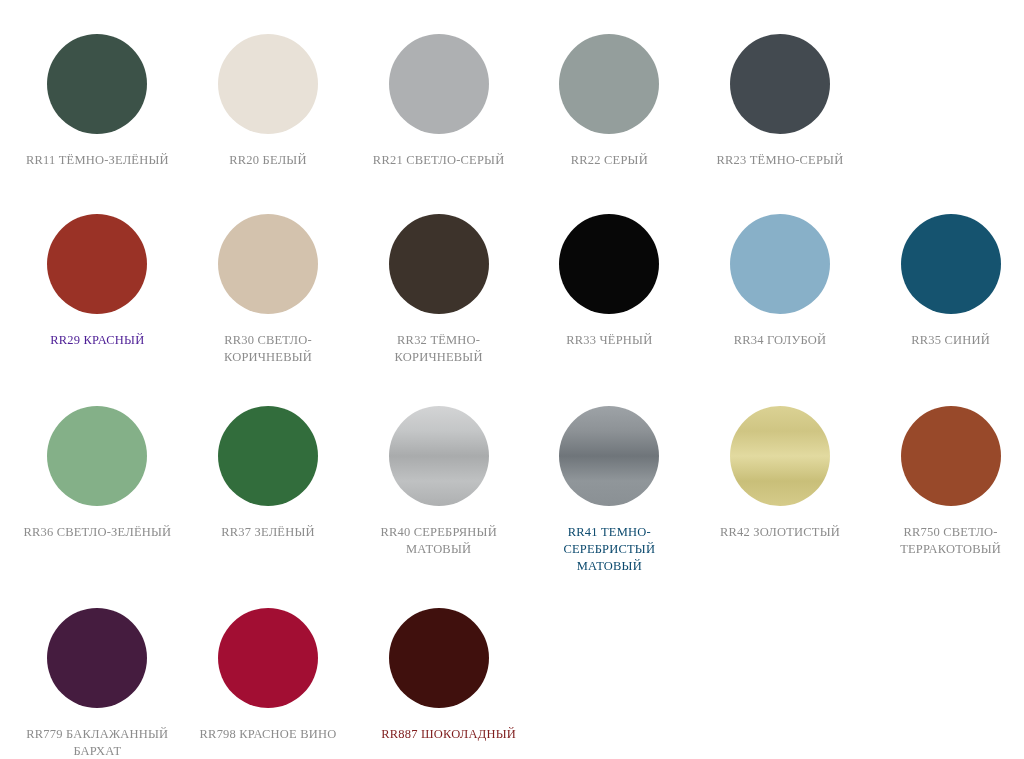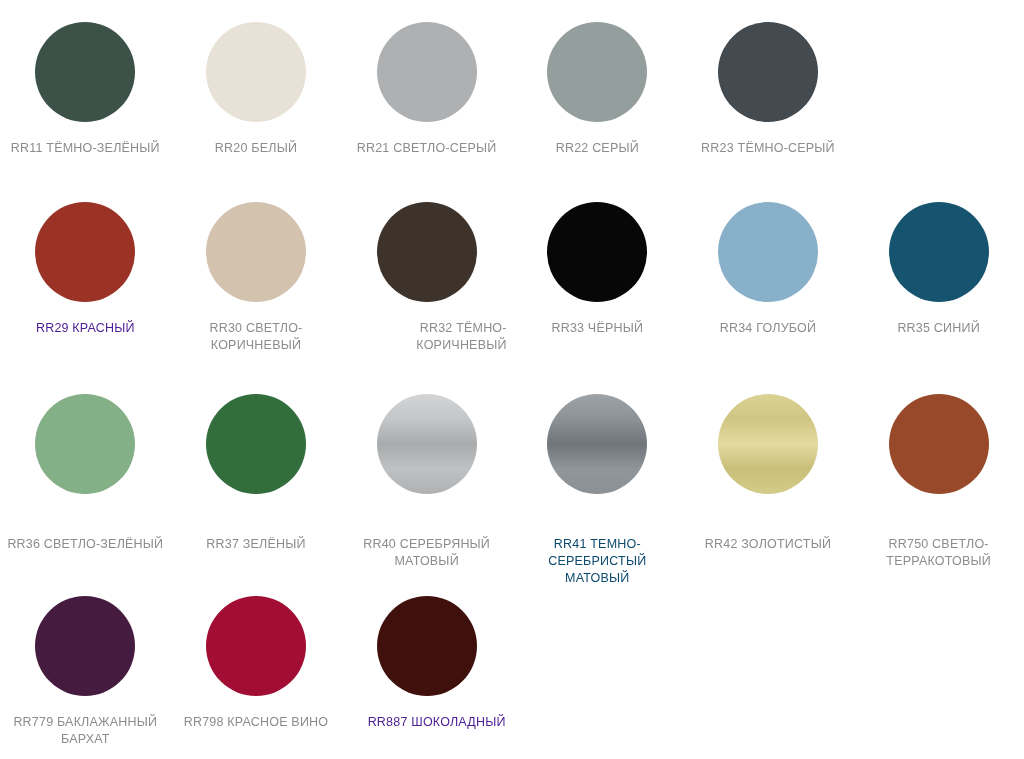--- a/index.html
+++ b/index.html
@@ -12,21 +12,22 @@
     width: 1024px;
     height: 759px;
     font-family: "Liberation Sans", "DejaVu Sans", sans-serif;
     overflow: hidden;
   }
 
   .palette {
     width: 900px;
     height: 759px;
     box-sizing: border-box;
-    padding: 0;
+    padding: 12px;
+    font-family: Liberation Serif, serif;
   }
 
   .swatch-row {
     display: flex;
     flex-direction: row;
     width: 1024px;
     align-items: flex-start;
   }
 
   .row-1 { height: 190px; }
@@ -37,21 +38,21 @@
   .swatch-cell {
     width: 170.666px;
     display: flex;
     flex-direction: column;
     align-items: center;
     box-sizing: border-box;
     padding-top: 22px;
   }
 
   .row-2 .swatch-cell { padding-top: 12px; }
-  .row-3 .swatch-cell { padding-top: 14px; gap: 24px; }
+  .row-3 .swatch-cell { padding-top: 14px; }
   .row-4 .swatch-cell { padding-top: 16px; }
 
   .swatch-circle {
     width: 100px;
     height: 100px;
     border-radius: 50%;
     flex: 0 0 auto;
   }
 
   .swatch-label {
@@ -102,21 +103,21 @@
     <div class="swatch-cell">
       <div class="swatch-circle" style="background: rgb(154, 50, 38);"></div>
       <div class="swatch-label" style="color: #4c1d95;">RR29 КРАСНЫЙ</div>
     </div>
     <div class="swatch-cell">
       <div class="swatch-circle" style="background: rgb(211, 194, 173);"></div>
       <div class="swatch-label" style="color: rgb(140, 140, 140);">RR30 СВЕТЛО-КОРИЧНЕВЫЙ</div>
     </div>
     <div class="swatch-cell">
       <div class="swatch-circle" style="background: rgb(61, 51, 43);"></div>
-      <div class="swatch-label" style="color: rgb(140, 140, 140); text-align: right;">RR32 ТЁМНО-КОРИЧНЕВЫЙ</div>
+      <div class="swatch-label" style="color: rgb(140, 140, 140);">RR32 ТЁМНО-КОРИЧНЕВЫЙ</div>
     </div>
     <div class="swatch-cell">
       <div class="swatch-circle" style="background: rgb(7, 7, 7);"></div>
       <div class="swatch-label" style="color: rgb(140, 140, 140);">RR33 ЧЁРНЫЙ</div>
     </div>
     <div class="swatch-cell">
       <div class="swatch-circle" style="background: rgb(136, 176, 200);"></div>
       <div class="swatch-label" style="color: rgb(140, 140, 140);">RR34 ГОЛУБОЙ</div>
     </div>
     <div class="swatch-cell">
@@ -156,21 +157,21 @@
     <div class="swatch-cell">
       <div class="swatch-circle" style="background: rgb(69, 28, 63);"></div>
       <div class="swatch-label" style="color: rgb(140, 140, 140);">RR779 БАКЛАЖАННЫЙ БАРХАТ</div>
     </div>
     <div class="swatch-cell">
       <div class="swatch-circle" style="background: rgb(162, 14, 51);"></div>
       <div class="swatch-label" style="color: rgb(140, 140, 140);">RR798 КРАСНОЕ ВИНО</div>
     </div>
     <div class="swatch-cell">
       <div class="swatch-circle" style="background: rgb(64, 16, 13);"></div>
-      <div class="swatch-label" style="color: #4c1d95; margin-left: 20px;">RR887 ШОКОЛАДНЫЙ</div>
+      <div class="swatch-label" style="color: #7f1d1d; margin-left: 20px;">RR887 ШОКОЛАДНЫЙ</div>
     </div>
     <div class="swatch-cell empty">
       <div class="swatch-circle" style="background: transparent;"></div>
       <div class="swatch-label" style="color: rgb(140, 140, 140);"></div>
     </div>
     <div class="swatch-cell empty">
       <div class="swatch-circle" style="background: transparent;"></div>
       <div class="swatch-label" style="color: rgb(140, 140, 140);"></div>
     </div>
     <div class="swatch-cell empty">

